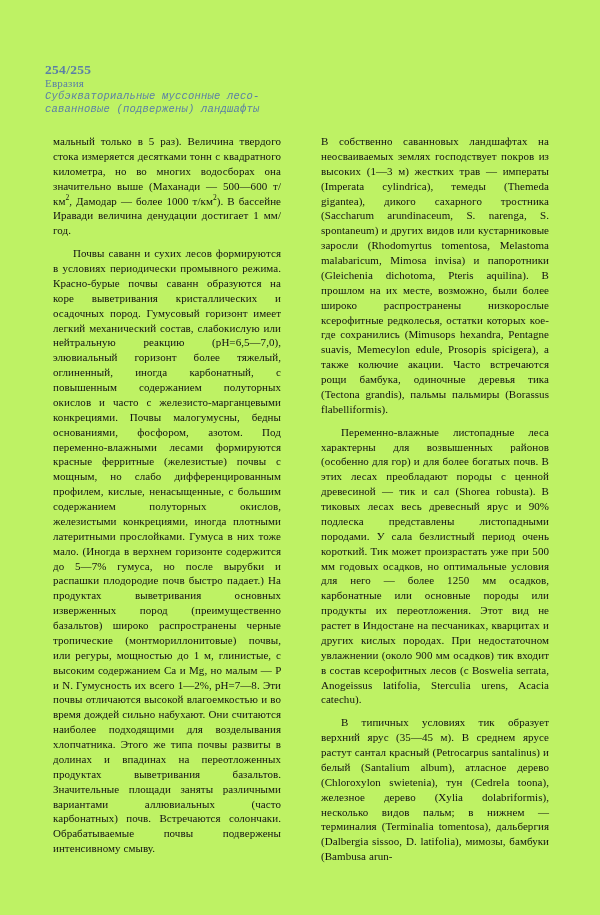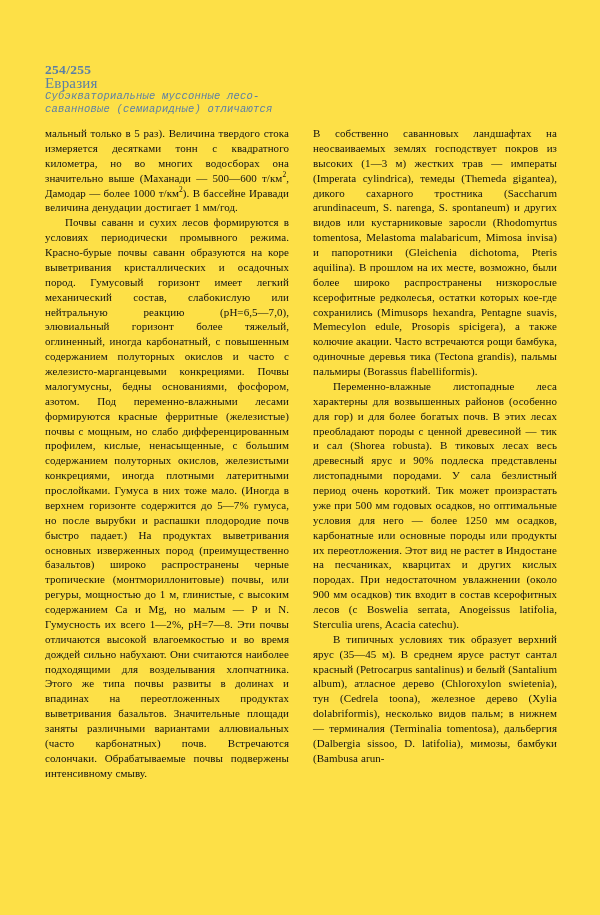--- a/index.html
+++ b/index.html
@@ -4,40 +4,40 @@
 <style>
   html, body {
     margin: 0;
     padding: 0;
     background: #ffffff;
   }
   .page {
     position: relative;
     width: 600px;
     height: 915px;
-    background: #fde047;
+    background: #bef264;
     overflow: hidden;
     font-family: "Liberation Serif", "DejaVu Serif", serif;
     color: #111111;
   }
   .header {
     position: absolute;
     left: 45px;
     top: 62px;
     width: 250px;
     color: #5b7fa6;
   }
   .folio {
     font-size: 13.5px;
     font-weight: bold;
     letter-spacing: 0.3px;
     line-height: 15px;
   }
   .region {
-    font-size: 15px;
+    font-size: 11px;
     line-height: 13px;
     letter-spacing: 0.2px;
     font-family: Liberation Serif, serif;
   }
   .subtitle {
     font-size: 10.5px;
     font-style: italic;
     line-height: 13.2px;
     letter-spacing: 0.2px;
     width: 240px;
@@ -53,21 +53,21 @@
     left: 45px;
     top: 126px;
     width: 512px;
     display: flex;
     gap: 24px;
   }
   .col {
     width: 244px;
   }
   p.para {
-    margin: 0;
+    margin: 8px;
     font-size: 11px;
     line-height: 14.88px;
     text-align: justify;
     letter-spacing: 0.05px;
     word-spacing: 0.2px;
     hyphens: manual;
   }
   p.indent {
     text-indent: 20px;
   }
@@ -85,21 +85,21 @@
 </head>
 <body>
 
 <div class="page">
 
   <div class="header">
     <div class="folio">254/255</div>
     <div class="region">Евразия</div>
     <div class="subtitle">
       <span class="ln">Субэкваториальные муссонные лесо-</span>
-      <span class="ln">саванновые (семиаридные) отличаются</span>
+      <span class="ln">саванновые (подвержены) ландшафты</span>
     </div>
   </div>
 
   <div class="columns">
 
     <div class="col">
       <p class="para" id="L0">мальный только в 5 раз). Величина твердого стока измеряется десятками тонн с квадратного километра, но во многих водосборах она значительно выше (Маханади — 500—600 т/км<sup>2</sup>, Дамодар — более 1000 т/км<sup>2</sup>). В бассейне Иравади величина денудации достигает 1 мм/год.</p>
       <p class="para indent" id="L1">Почвы саванн и сухих лесов формируются в условиях периодически промывного режима. Красно-бурые почвы саванн образуются на коре выветривания кристаллических и осадочных пород. Гумусовый горизонт имеет легкий механический состав, слабокислую или нейтральную реакцию (pH=6,5—7,0), элювиальный горизонт более тяжелый, оглиненный, иногда карбонатный, с повышенным содержанием полуторных окислов и часто с железисто-марганцевыми конкрециями. Почвы малогумусны, бедны основаниями, фосфором, азотом. Под переменно-влажными лесами формируются красные ферритные (железистые) почвы с мощным, но слабо дифференцированным профилем, кислые, ненасыщенные, с большим содержанием полуторных окислов, железистыми конкрециями, иногда плотными латеритными прослойками. Гумуса в них тоже мало. (Иногда в верхнем горизонте содержится до 5—7% гумуса, но после вырубки и распашки плодородие почв быстро падает.) На продуктах выветривания основных изверженных пород (преимущественно базальтов) широко распространены черные тропические (монтмориллонитовые) почвы, или регуры, мощностью до 1 м, глинистые, с высоким содержанием <span class="it">Ca</span> и <span class="it">Mg</span>, но малым — <span class="it">P</span> и <span class="it">N</span>. Гумусность их всего 1—2%, pH=7—8. Эти почвы отличаются высокой влагоемкостью и во время дождей сильно набухают. Они считаются наиболее подходящими для возделывания хлопчатника. Этого же типа почвы развиты в долинах и впадинах на переотложенных продуктах выветривания базальтов. Значительные площади заняты различными вариантами аллювиальных (часто карбонатных) почв. Встречаются солончаки. Обрабатываемые почвы подвержены интенсивному смыву.</p>
     </div>
 

